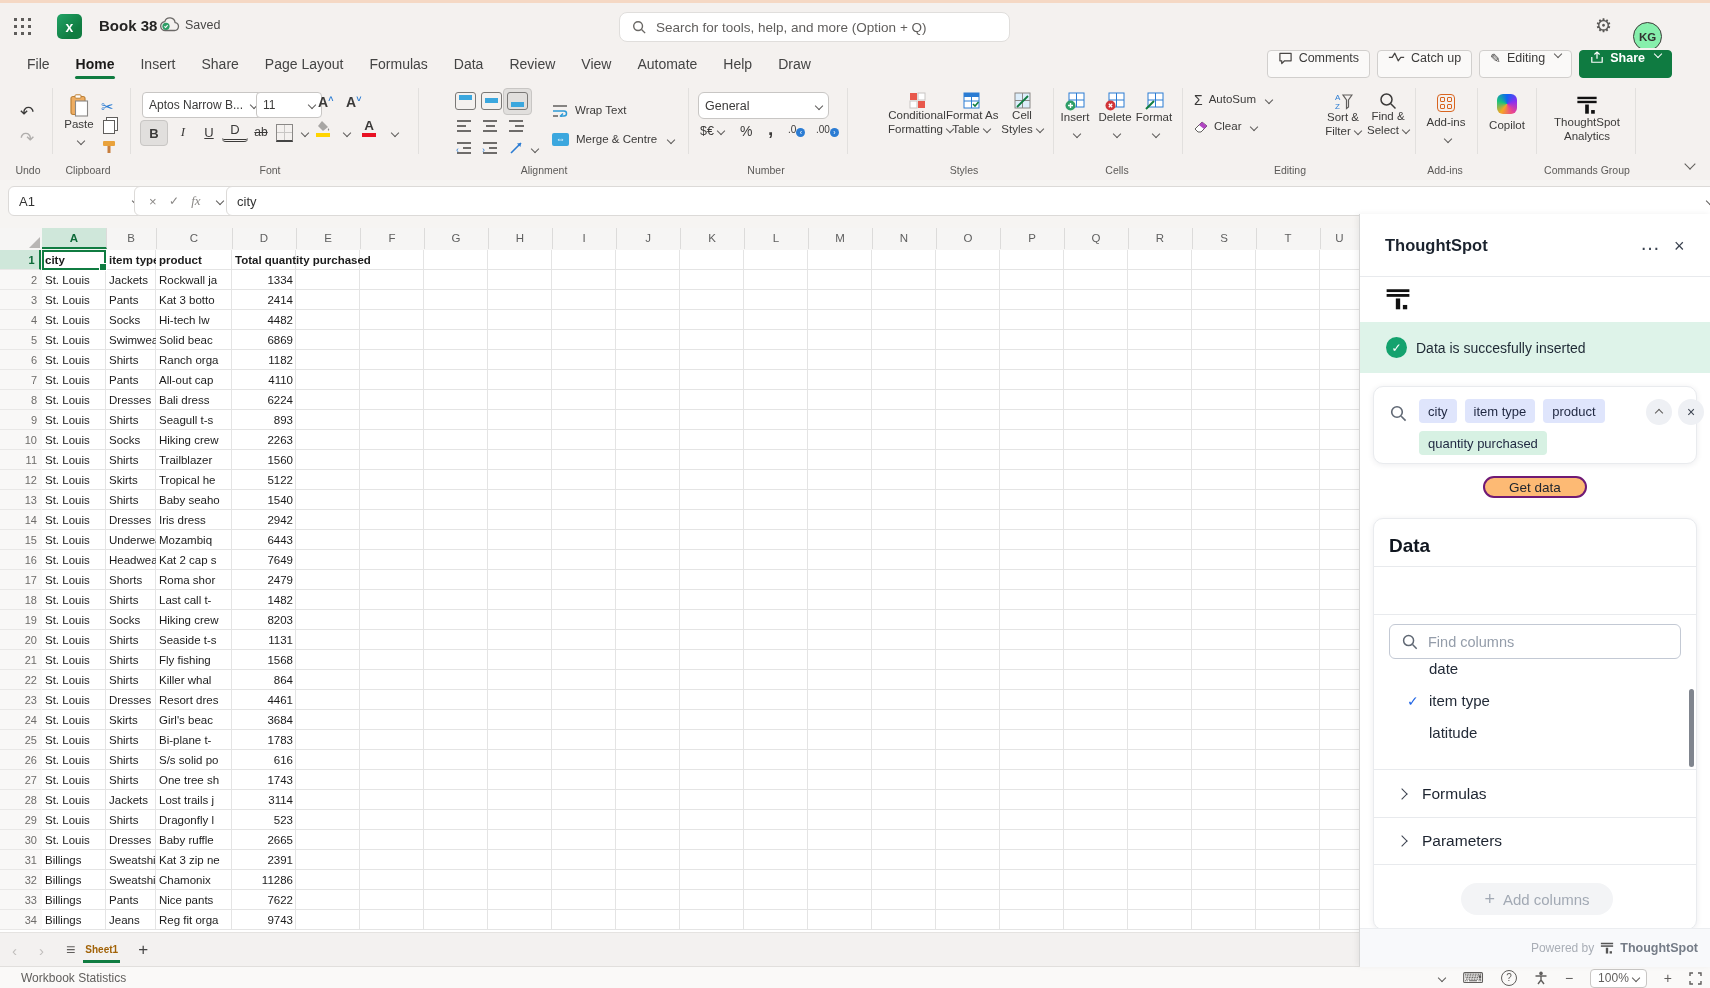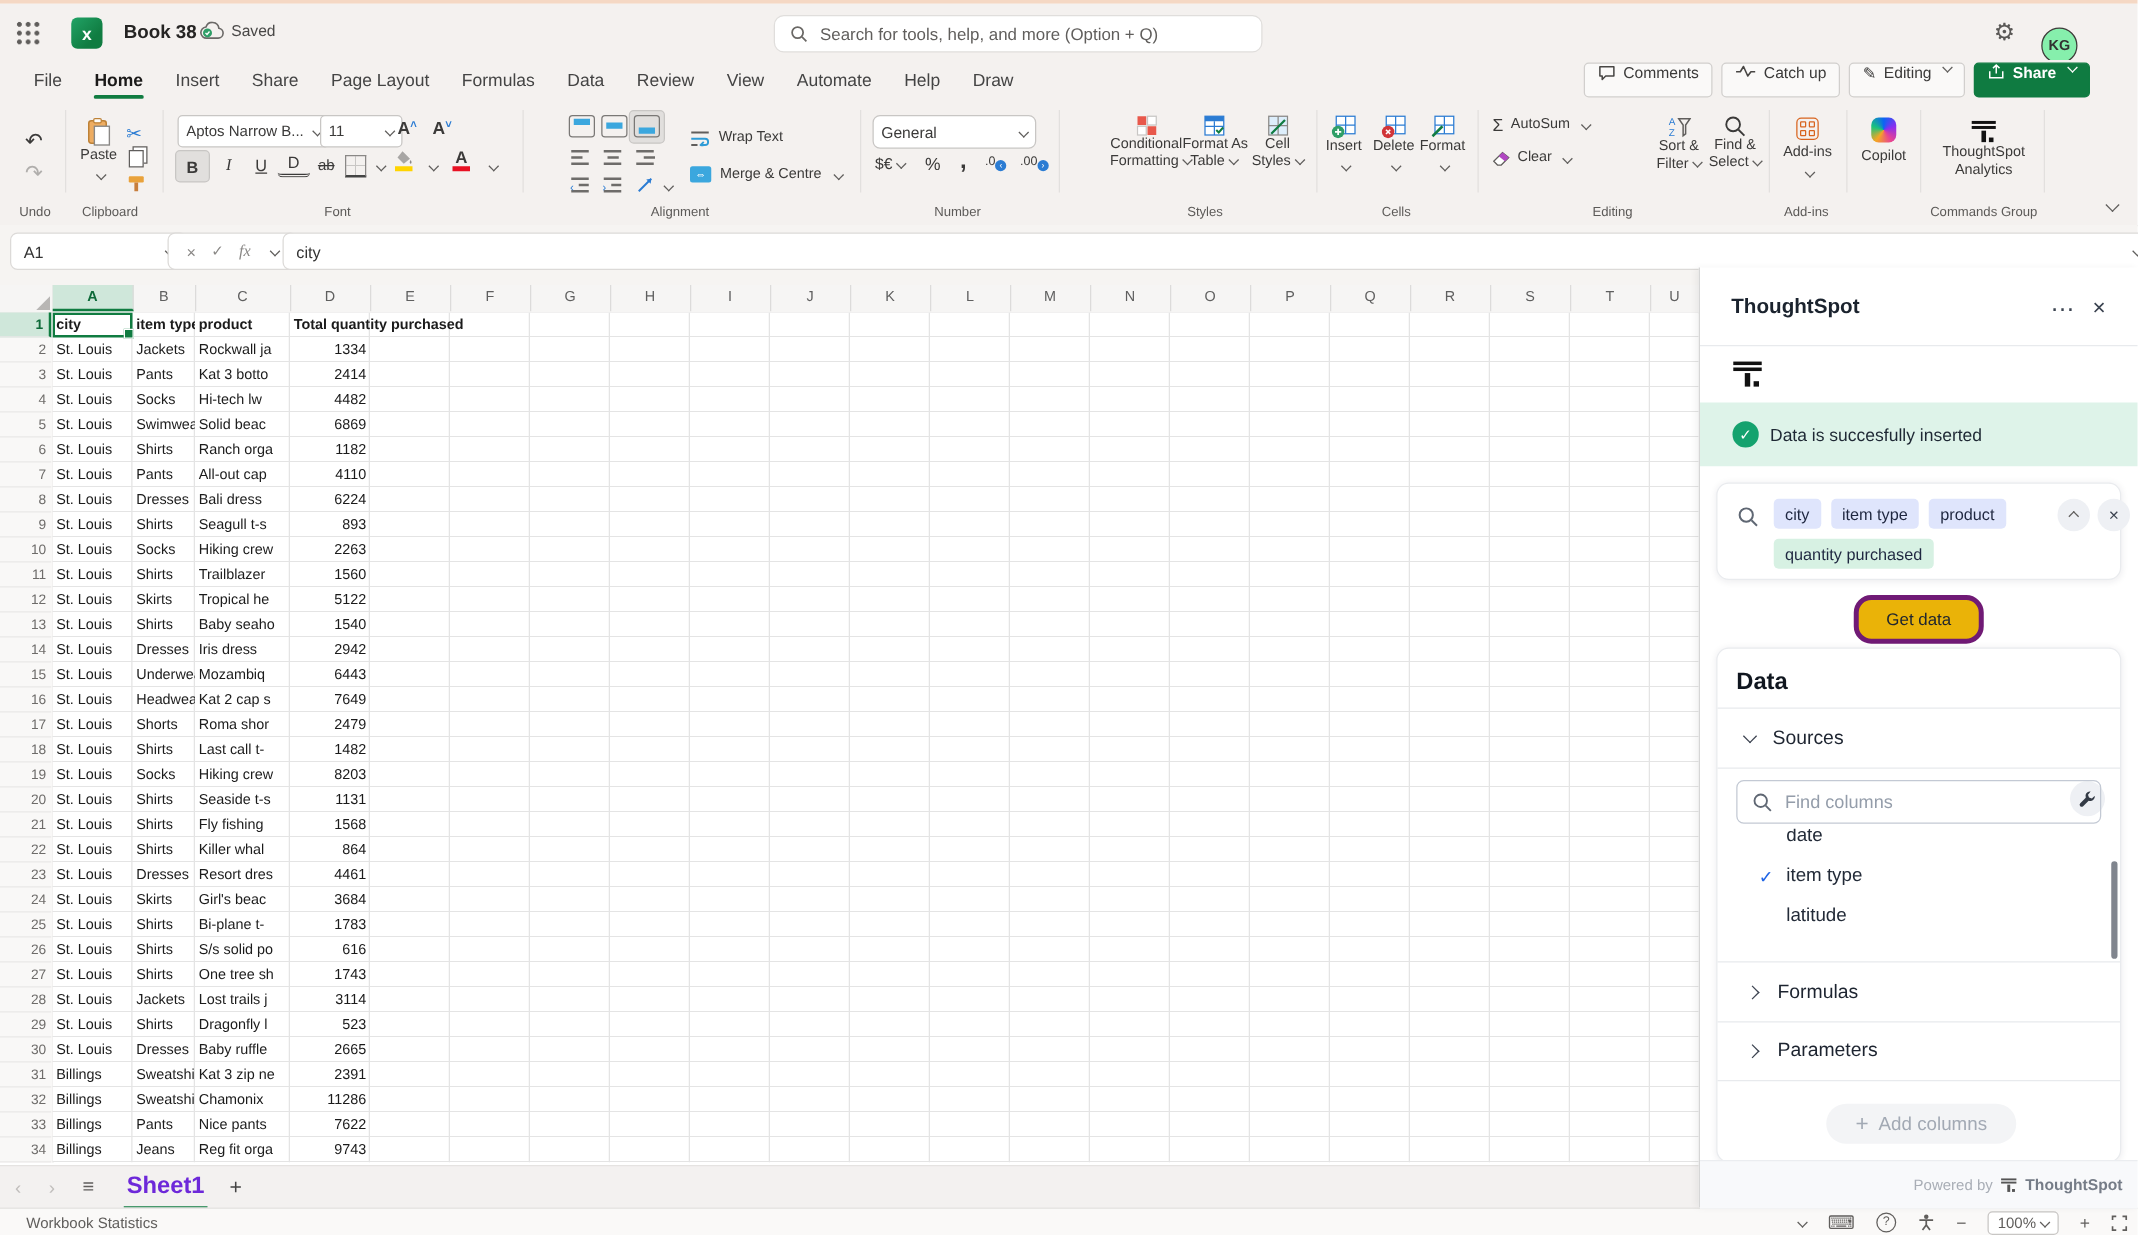--- a/index.html
+++ b/index.html
@@ -636,21 +636,21 @@
     <div class="cell num" style="left: 190px; top: 660px; width: 64px;">9743</div>
     <div id="a1sel">
       <i></i>
     </div>
   </div>
 
 <div class="abs flex" id="tabbar">
   <span style="margin-left:12px;font-size:15px;color:#c0bebc;">‹</span>
   <span style="margin-left:22px;font-size:15px;color:#c0bebc;">›</span>
   <span style="margin-left:22px;font-size:16px;color:#605e5c;">≡</span>
-  <span style="margin-left:24px;font-size:19px;font-weight:700;color:#6d28d9;border-bottom:3px solid #107C41;padding:6px 2px 5px;">Sheet1</span>
+  <span style="margin-left:8px;font-size:10px;font-weight:700;color:#a16207;border-bottom:3px solid #107C41;padding:6px 2px 5px;">Sheet1</span>
   <span style="margin-left:18px;font-size:17px;color:#444;">+</span>
 </div>
 
 <div class="abs flex" id="statusbar">
   <span style="margin-left:21px;">Workbook Statistics</span>
   <div class="flex" style="position:absolute;right:8px;gap:17px;">
     <i class="cv" style="margin:0;"></i>
     <span style="font-size:15px;">⌨</span>
     <span style="width:14px;height:14px;border:1.2px solid #605e5c;border-radius:50%;font-size:10px;text-align:center;line-height:14px;">?</span>
     <svg width="14" height="14" viewBox="0 0 14 14">
@@ -694,33 +694,24 @@
       <span class="chip">city</span>
       <span class="chip">item type</span>
       <span class="chip">product</span>
       <span class="chip measure">quantity purchased</span>
     </div>
   <div class="circbtn" style="left:272px;top:12px;">
       <i class="cv cvu" style="margin:2px 0 0;"></i>
     </div>
   <div class="circbtn" style="left:304px;top:12px;font-size:14px;">×</div>
 </div>
-<div class="abs flex" style="left:1483px;top:476px;width:104px;height:39px;border-radius:14px;background:#eab308;border:4px solid #701a75;justify-content:center;font-size:13.5px;color:#20262f;box-sizing:border-box;">Get data</div>
+<div class="abs flex" style="left:1483px;top:476px;width:104px;height:22px;border-radius:14px;background:#fdba74;border:2px solid #701a75;justify-content:center;font-size:13.5px;color:#20262f;box-sizing:border-box;">Get data</div>
 <div class="card" style="left:1373px;top:518px;width:322px;height:410px;">
   <div class="abs" style="left:15px;top:16px;font-size:19px;font-weight:700;color:#10161f;">Data</div>
   <div class="abs" style="left:0;top:47px;width:100%;height:1px;background:#e8eaed;"></div>
-  <div class="abs flex" style="left:0;top:48px;width:100%;height:47px;">
-    <i class="pchev" style="margin-left:22px;transform:rotate(45deg);margin-top:-4px;"></i>
-    <span class="psec" style="margin-left:14px;">Sources</span>
-    <span class="circbtn" style="left:282px;top:58px;width:28px;height:28px;">
-      <svg width="14" height="14" viewBox="0 0 14 14">
-          <path d="M9.5 1.2 a3.6 3.6 0 0 0-3.9 5 L1.2 10.6 a1.6 1.6 0 0 0 2.3 2.3 L7.9 8.5 a3.6 3.6 0 0 0 4.9-4 L10.5 6.8 8.2 6 7.4 3.7z" fill="#343b46"></path>
-        </svg>
-    </span>
-  </div>
   <div class="abs" style="left:0;top:95px;width:100%;height:1px;background:#e8eaed;"></div>
   <div class="abs flex" style="left:15px;top:105px;width:292px;height:35px;border:1.5px solid #c3c9d4;border-radius:6px;box-sizing:border-box;gap:10px;padding:0 12px;">
     <svg width="16" height="16" viewBox="0 0 17 17">
         <circle cx="7" cy="7" r="5.3" fill="none" stroke="#5f6773" stroke-width="1.6"></circle>
         <line x1="11.2" y1="11.2" x2="15.6" y2="15.6" stroke="#5f6773" stroke-width="1.6"></line>
       </svg>
     <span style="font-size:14.5px;color:#949daa;">Find columns</span>
   </div>
   <div class="abs" id="collist" style="left:0;top:144px;width:100%;height:106px;overflow:hidden;">
       <div class="plist-item" style="top: -6px;">

